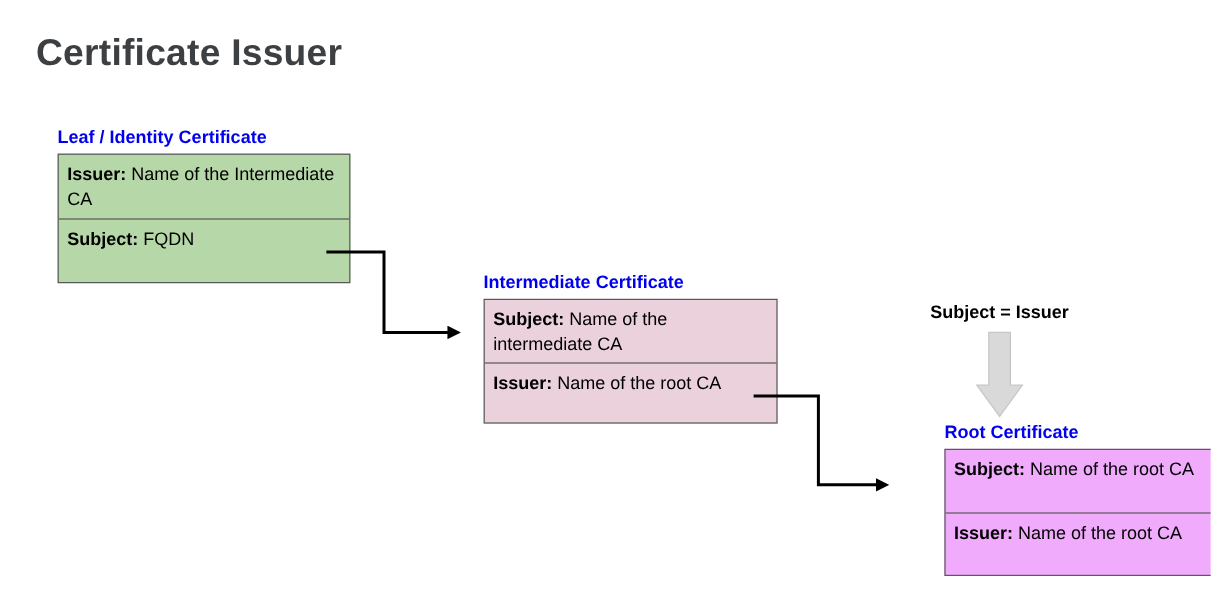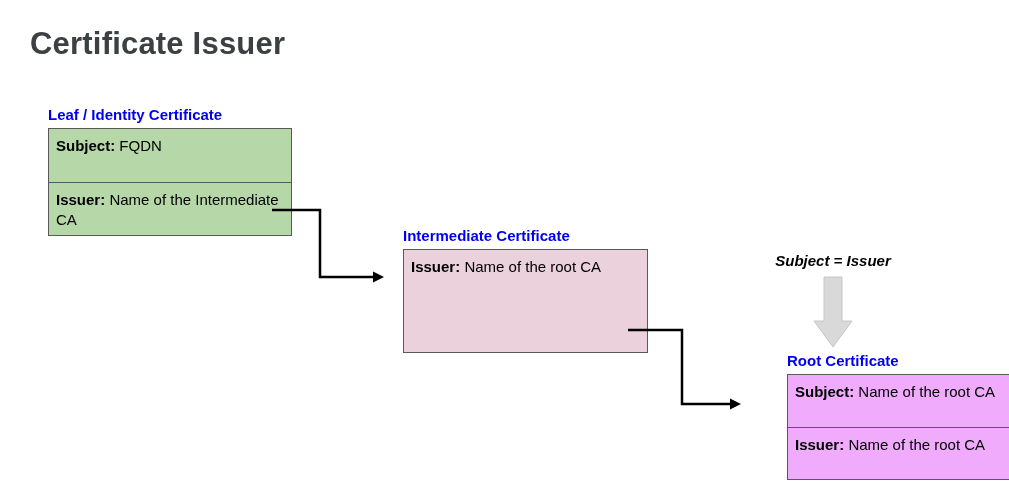--- a/index.html
+++ b/index.html
@@ -61,21 +61,20 @@
 
   .annotation {
     position: absolute;
     left: 763px;
     top: 252px;
     width: 140px;
     text-align: center;
     font-size: 15px;
     font-weight: 700;
     color: #000000;
-    font-style: italic;
   }
   svg.overlay {
     position: absolute;
     left: 0;
     top: 0;
     width: 1009px;
     height: 498px;
     pointer-events: none;
   }
 </style>
@@ -83,31 +82,34 @@
 <body>
 
 <div class="canvas">
 
   <h1 class="title">Certificate Issuer</h1>
 
   <div class="cert leaf">
     <div class="cert-label">Leaf / Identity Certificate</div>
     <div class="cert-box">
       <div class="cell">
-        <span class="k">Subject:</span> <span class="v">FQDN</span>
+        <span class="k">Issuer:</span> <span class="v">Name of the Intermediate CA</span>
       </div>
       <div class="cell">
-        <span class="k">Issuer:</span> <span class="v">Name of the Intermediate CA</span>
+        <span class="k">Subject:</span> <span class="v">FQDN</span>
       </div>
     </div>
   </div>
 
   <div class="cert intermediate">
     <div class="cert-label">Intermediate Certificate</div>
     <div class="cert-box">
+      <div class="cell">
+        <span class="k">Subject:</span> <span class="v">Name of the intermediate CA</span>
+      </div>
       <div class="cell">
         <span class="k">Issuer:</span> <span class="v">Name of the root CA</span>
       </div>
     </div>
   </div>
 
   <div class="cert root">
     <div class="cert-label">Root Certificate</div>
     <div class="cert-box">
       <div class="cell">

